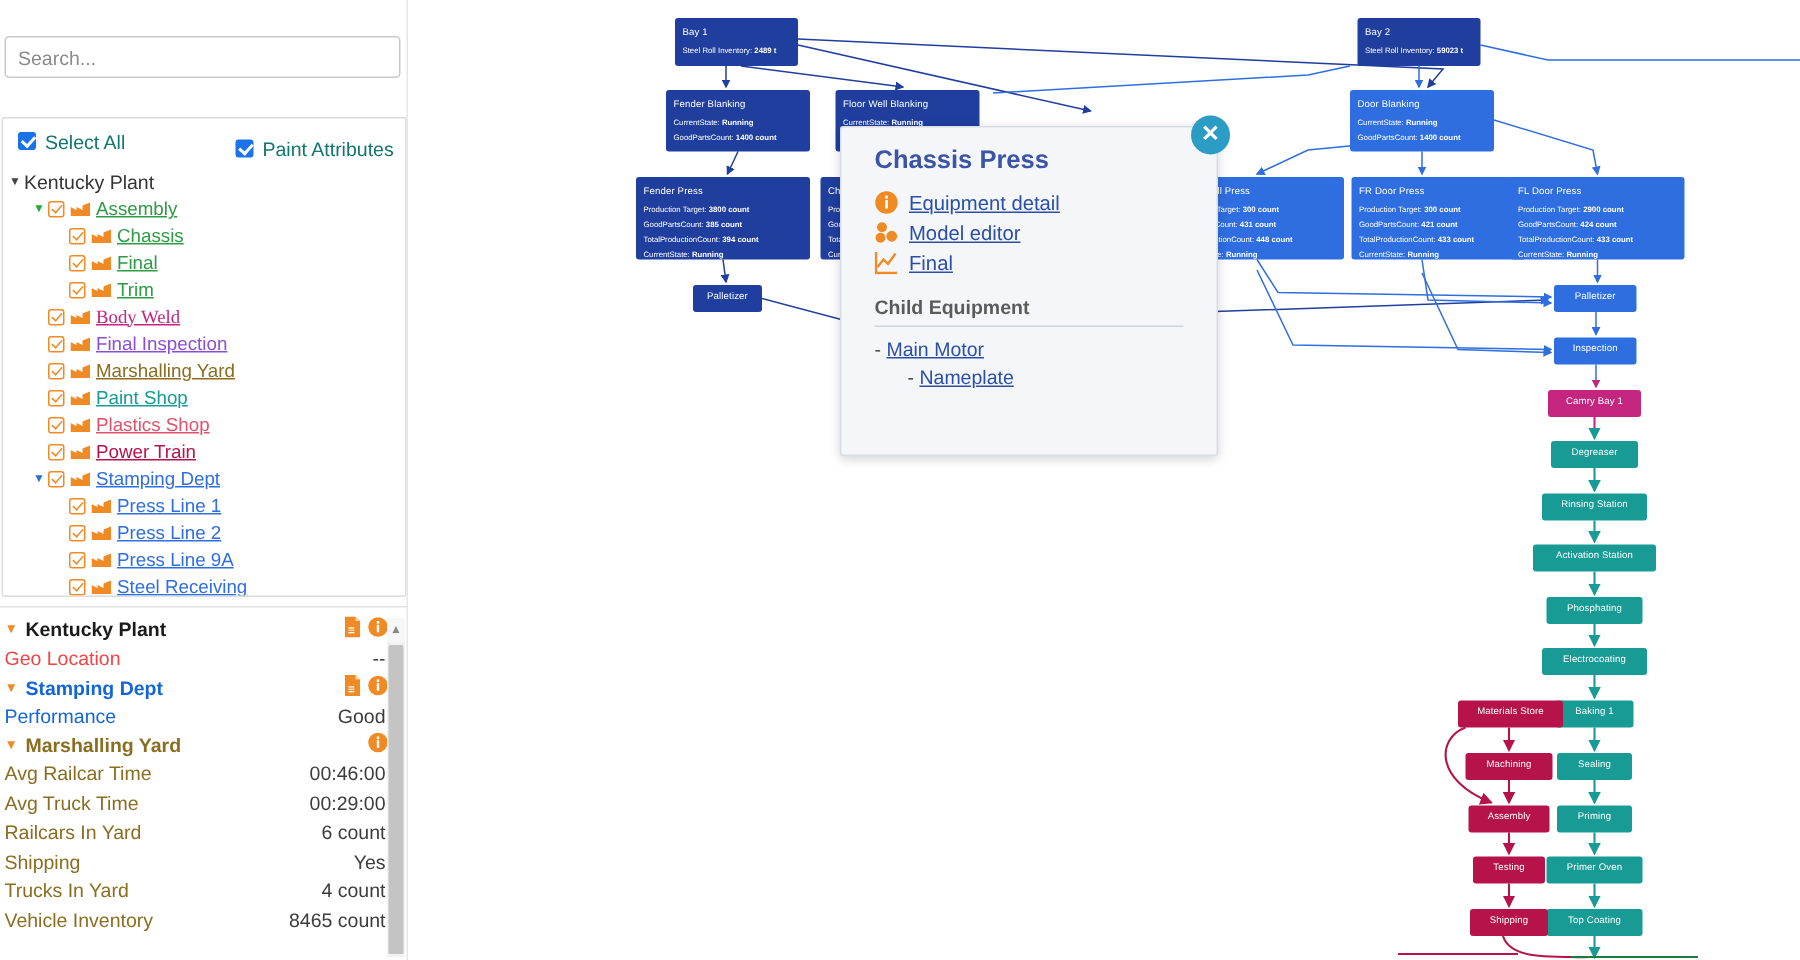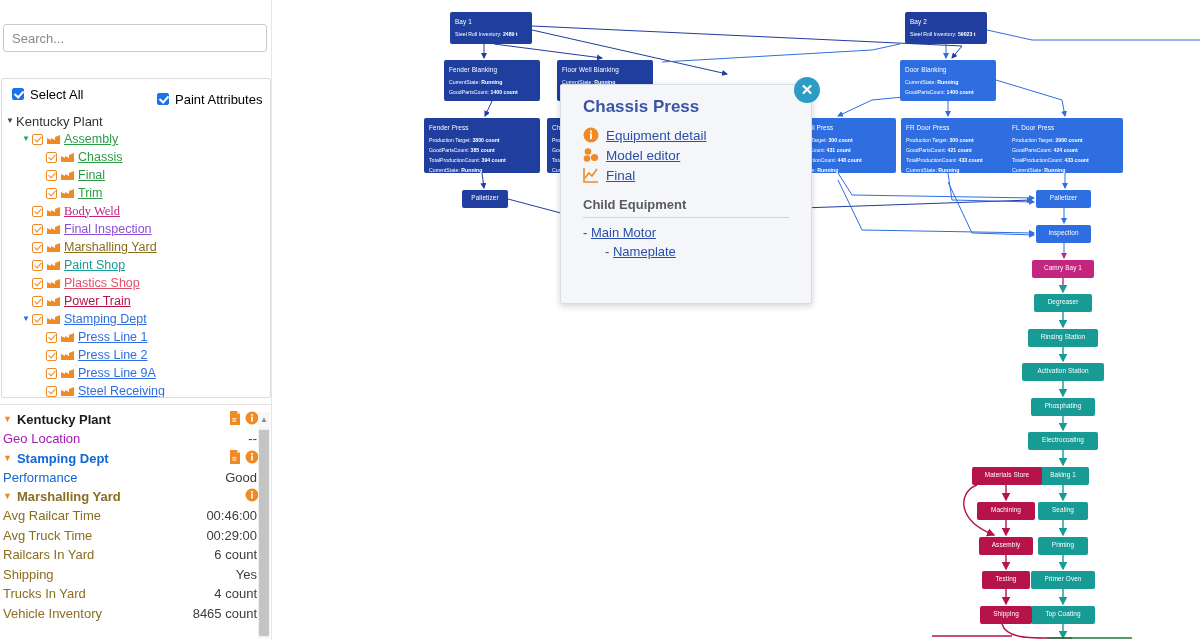--- a/index.html
+++ b/index.html
@@ -27,21 +27,21 @@
   }
   .checkrow{display:flex;align-items:center;padding:0 10px;height:20px;margin-top:5px;}
   .cb{
     width:12px;height:12px;border-radius:2px;background:#1a73e8;border:1px solid #1a73e8;
     position:relative;flex:0 0 auto;margin-right:6px;box-sizing:border-box;
   }
   .cb::after{
     content:"";position:absolute;left:3px;top:0px;width:4px;height:7px;
     border:solid #fff;border-width:0 2px 2px 0;transform:rotate(42deg);
   }
-  .cb-label{font-size:13px;color:#000000;}
+  .cb-label{font-size:13px;color:#0f766e;}
   .checkrow.right{position:absolute;left:155px;top:0;height:20px;margin-top:5px;padding:0;}
 
   .tree{margin-top:6px;}
   .tnode{display:flex;align-items:center;height:18px;font-size:12.5px;white-space:nowrap;}
   .caret{width:10px;flex:0 0 auto;font-size:8px;line-height:1;}
   .caret.dark{color:#444;}
   .caret.green{color:#1faa3c;}
   .caret.blue{color:#2b6fd8;}
   .ocb{
     width:11px;height:11px;border:1.5px solid #f08a24;border-radius:2px;background:#fff;
@@ -316,21 +316,21 @@
             <path d="M8,0 v3 h3 z" fill="#ffd4a3"></path>
             <text x="3" y="11" font-size="5" fill="#fff">☰</text>
           </svg></span>
         <span style="margin-right:12px"><svg class="ico-info" viewBox="0 0 14 14">
             <circle cx="7" cy="7" r="6.5" fill="#f08a24"></circle>
             <rect x="6.2" y="5.5" width="1.6" height="5" fill="#fff"></rect>
             <rect x="6.2" y="3" width="1.6" height="1.8" fill="#fff"></rect>
           </svg></span>
       </div>
       <div class="attr-row">
-        <span class="attr-name" style="color:#a21caf">Geo Location</span>
+        <span class="attr-name" style="color:#ef4444">Geo Location</span>
         <span class="attr-val">--</span>
       </div>
       <div class="grp-head" style="color: rgb(19, 102, 214);">
         <span class="grp-caret">▼</span>
         <span class="grp-name">Stamping Dept</span>
         <span><svg class="ico-doc" viewBox="0 0 12 14">
             <path d="M1,0 h7 l3,3 v11 h-10 z" fill="#f08a24"></path>
             <path d="M8,0 v3 h3 z" fill="#ffd4a3"></path>
             <text x="3" y="11" font-size="5" fill="#fff">☰</text>
           </svg></span>

